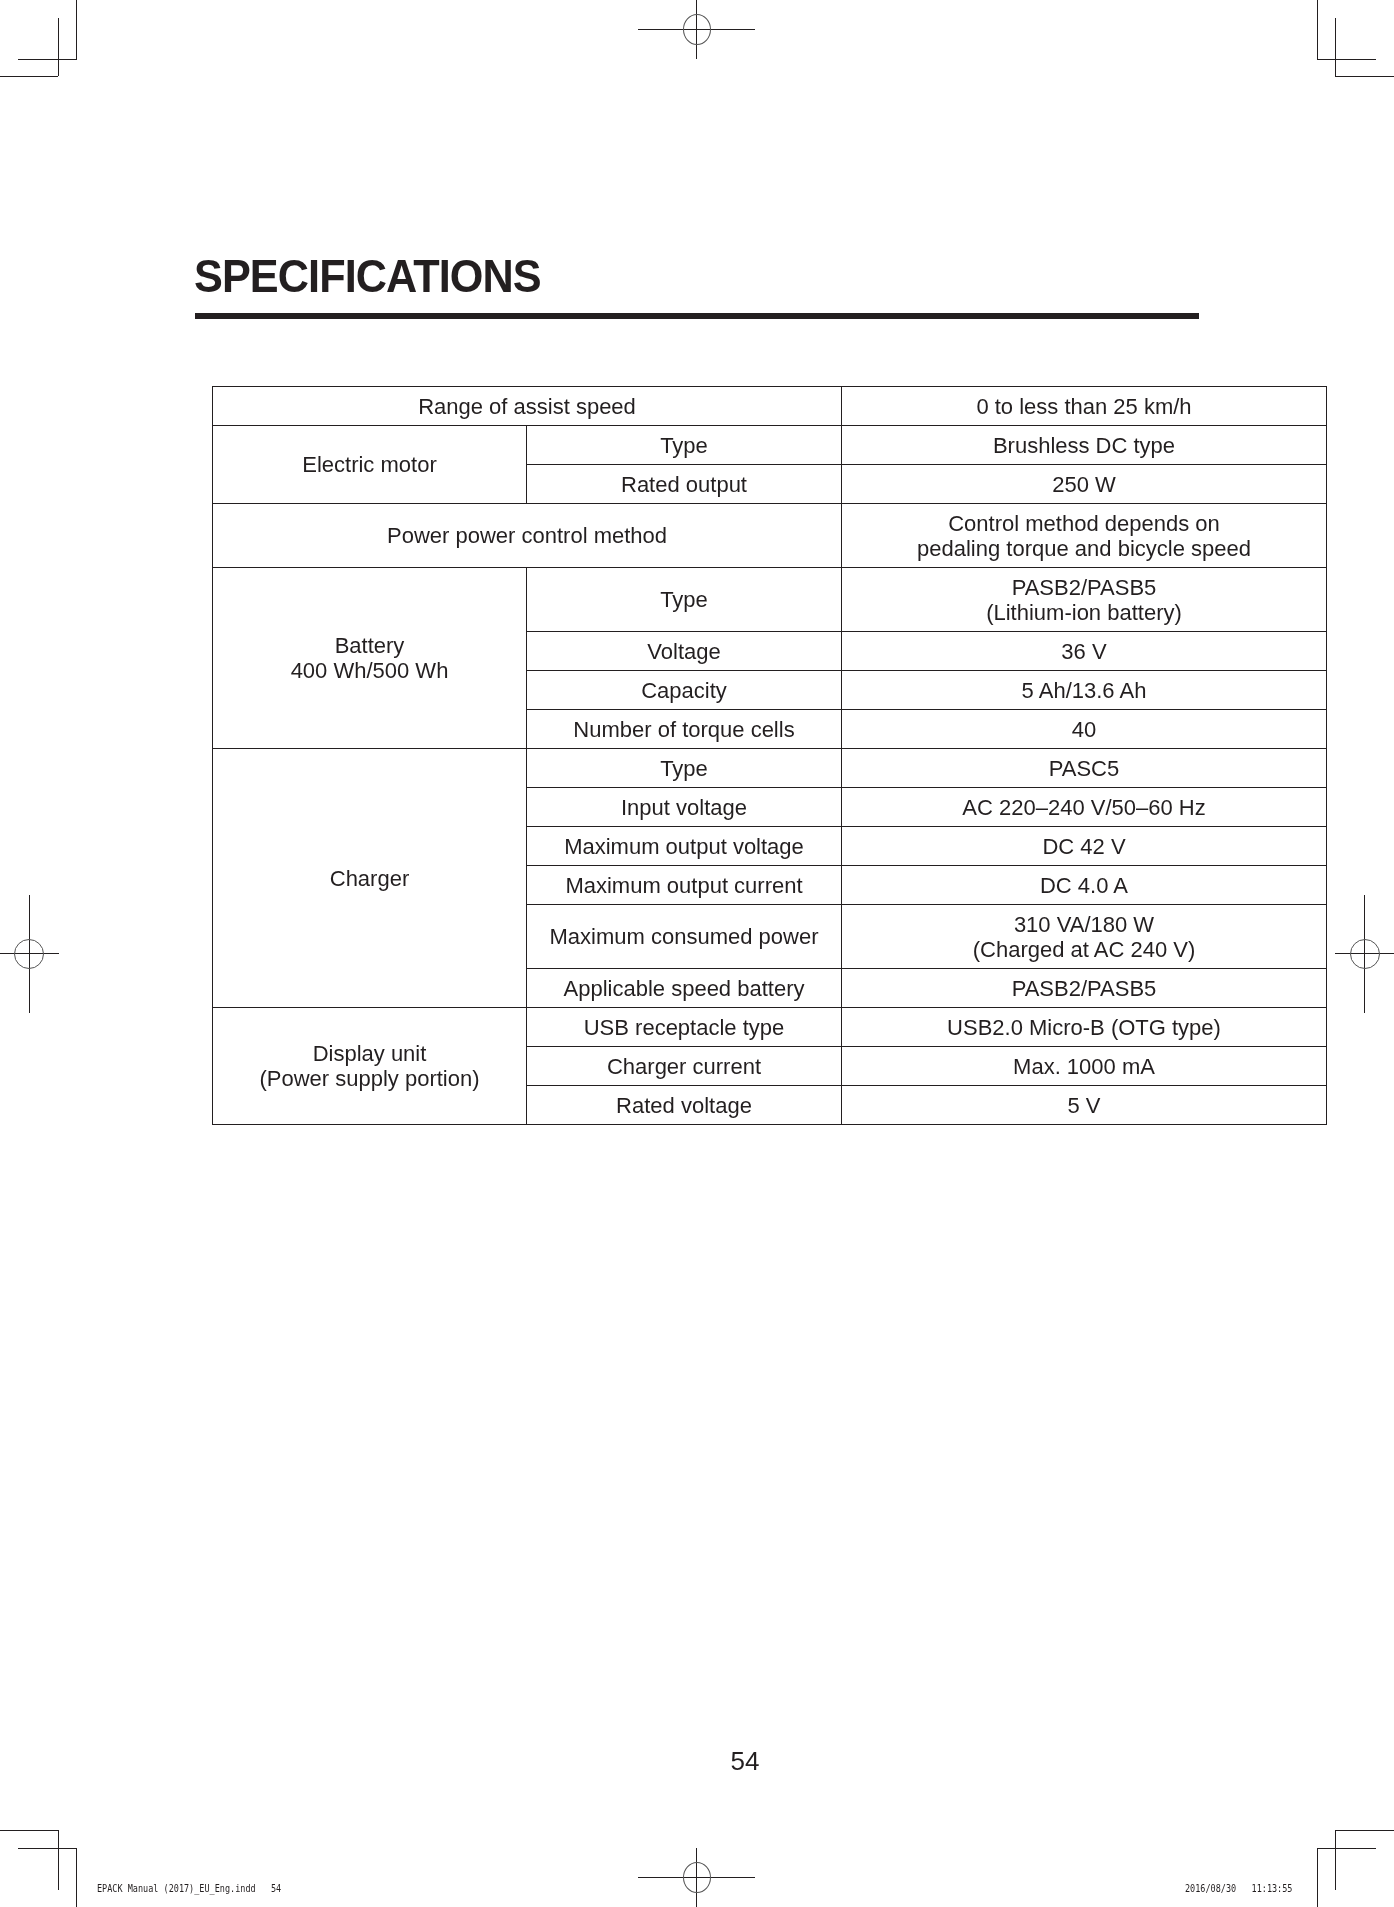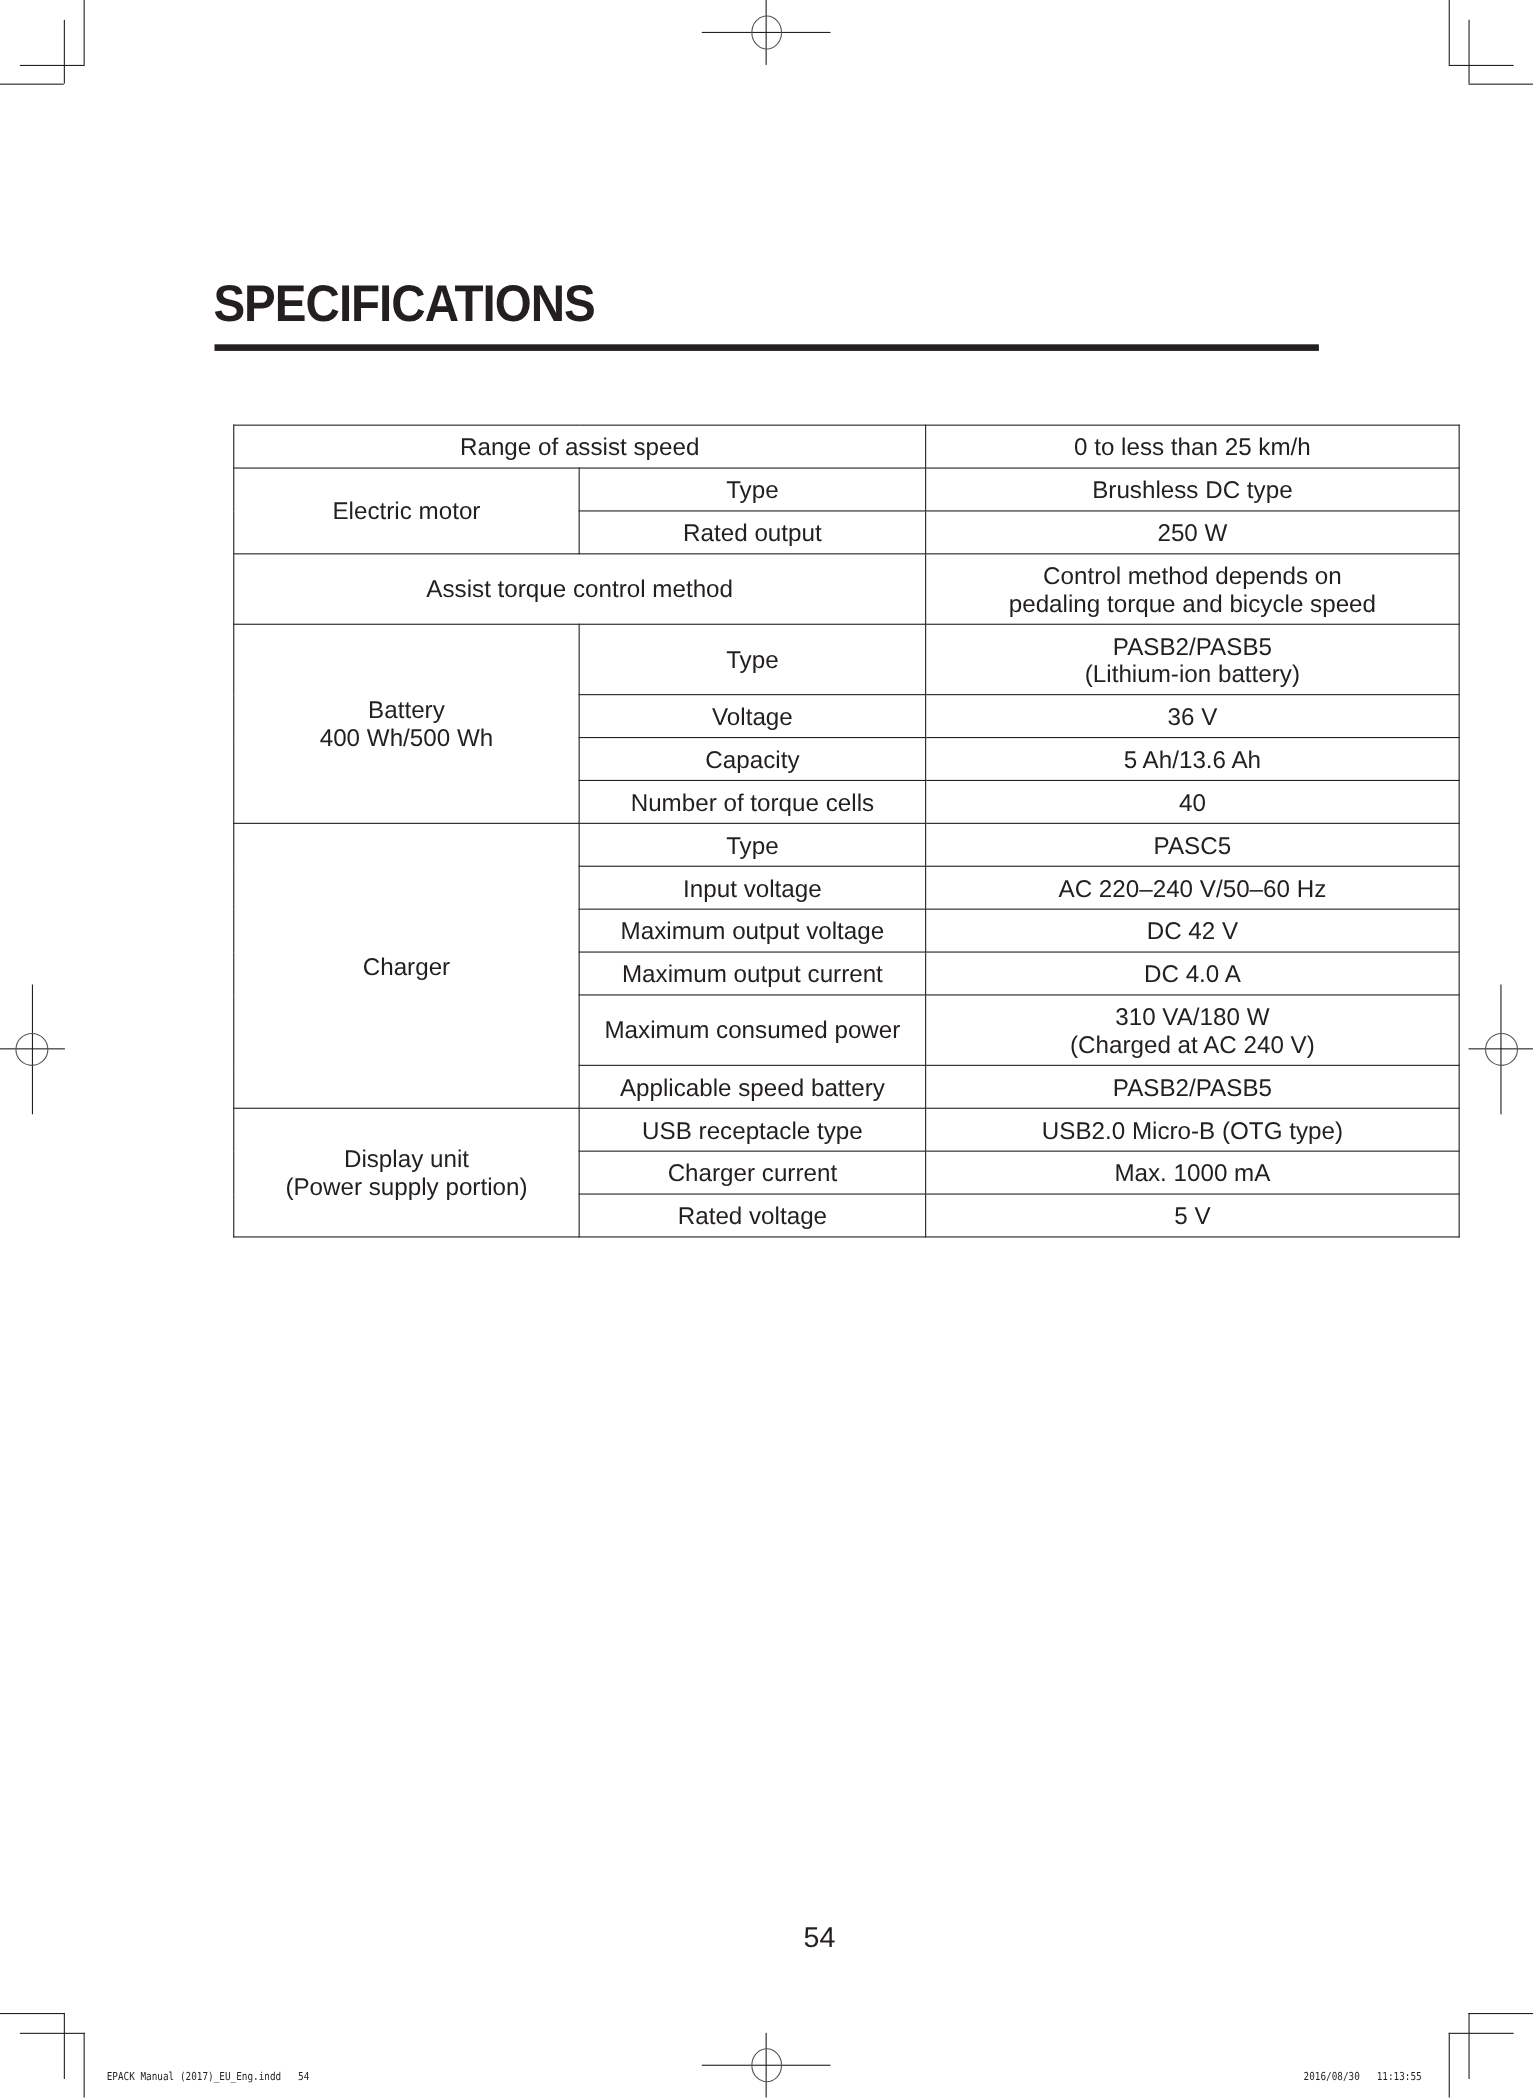--- a/index.html
+++ b/index.html
@@ -75,21 +75,21 @@
     <td class="c1" rowspan="2">Electric motor</td>
     <td class="c2">Type</td>
     <td>Brushless DC type</td>
   </tr>
   <tr>
     <td>Rated output</td>
     <td>250 W</td>
   </tr>
 
   <tr>
-    <td colspan="2" class="tall">Assist torque control method</td>
+    <td colspan="2" class="tall">Power power control method</td>
     <td class="tall">
       <div>Control method depends on</div>
       <div>pedaling torque and bicycle speed</div>
     </td>
   </tr>
 
   <tr>
     <td rowspan="4">
       <div>Battery</div>
       <div>400 Wh/500 Wh</div>

